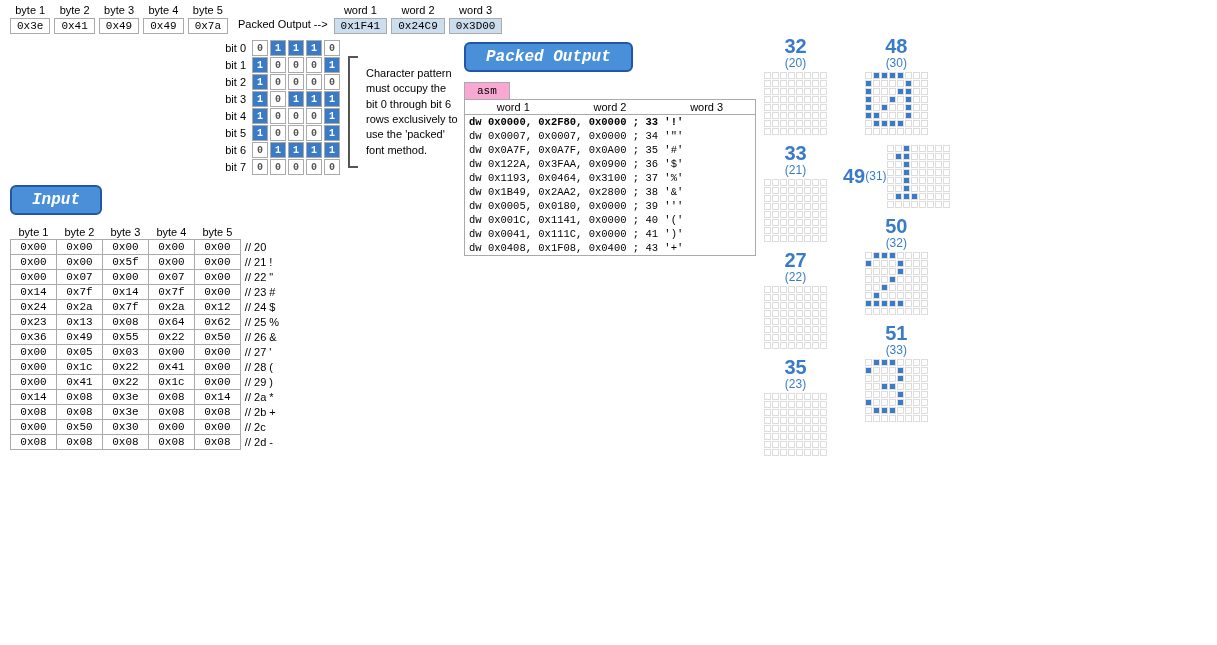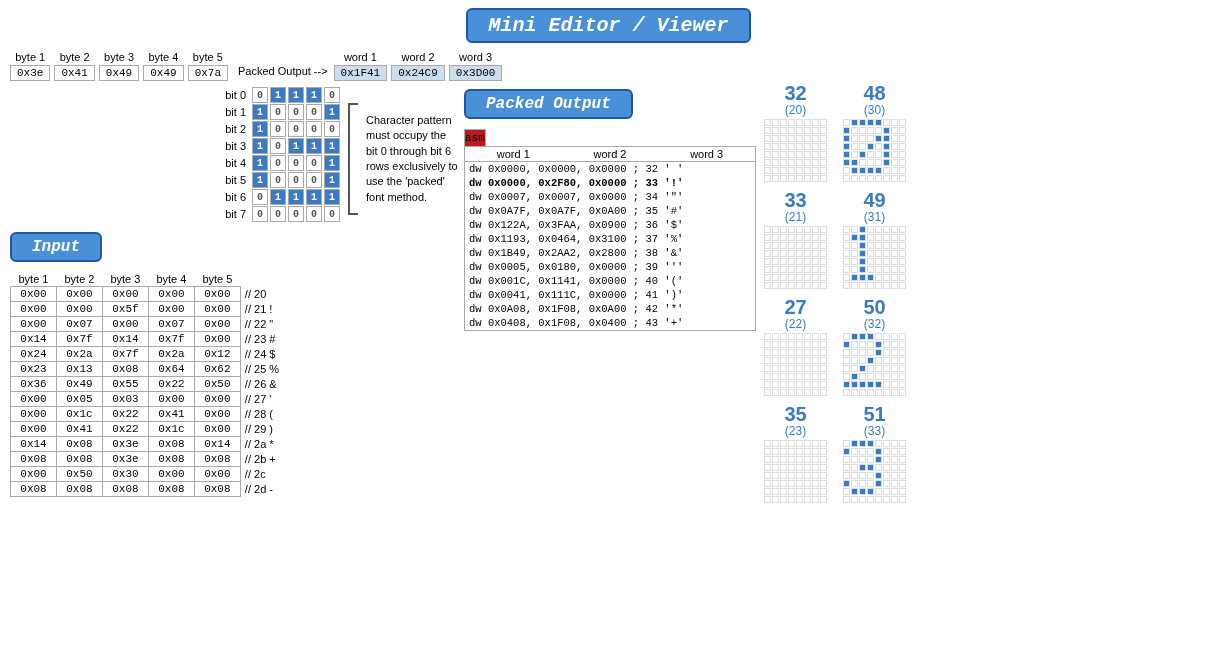--- a/index.html
+++ b/index.html
@@ -181,24 +181,24 @@
       font-style: italic;
       font-size: 16px;
       font-weight: bold;
       color: #fff;
       display: inline-block;
       margin-bottom: 6px;
       margin-top: 4px;
     }
 
     .asm-tab {
-      background: #b91c1c;
+      background: #f9a8d4;
       border: 1px solid #aaa;
       border-bottom: none;
-      padding: 2px 0;
+      padding: 2px 12px;
       font-size: 11px;
       display: inline-block;
       margin-bottom: 0;
     }
 
     .output-table-container {
       border: 1px solid #aaa;
       overflow: hidden;
     }
 
@@ -233,23 +233,20 @@
       display: flex;
       align-items: center;
       margin-left: 6px;
     }
   </style>
 </head>
 <body>
 
 <div class="page-container">
 
-  <div class="header">
-    <div class="header-title">Mini Editor / Viewer</div>
-  </div>
 
   <div class="top-row">
     <div class="byte-group">
       <span class="byte-label">byte 1</span>
       <span class="byte-value">0x3e</span>
     </div>
     <div class="byte-group">
       <span class="byte-label">byte 2</span>
       <span class="byte-value">0x41</span>
     </div>
@@ -505,23 +502,20 @@
       <div class="output-table-container">
         <table class="output-table">
           <thead>
             <tr>
               <th>word 1</th>
               <th>word 2</th>
               <th>word 3</th>
             </tr>
           </thead>
           <tbody id="output-table-body">
-          <tr>
-                <td colspan="3" style="padding: 1px 4px; font-size: 10.5px; white-space: nowrap;">dw 0x0000, 0x0000, 0x0000 ; 32 ' '</td>
-              </tr>
               <tr>
                 <td colspan="3" style="padding: 1px 4px; font-size: 10.5px; white-space: nowrap; font-weight: bold;">dw 0x0000, 0x2F80, 0x0000 ; 33 '!'</td>
               </tr>
               <tr>
                 <td colspan="3" style="padding: 1px 4px; font-size: 10.5px; white-space: nowrap;">dw 0x0007, 0x0007, 0x0000 ; 34 '"'</td>
               </tr>
               <tr>
                 <td colspan="3" style="padding: 1px 4px; font-size: 10.5px; white-space: nowrap;">dw 0x0A7F, 0x0A7F, 0x0A00 ; 35 '#'</td>
               </tr>
               <tr>
@@ -534,23 +528,20 @@
                 <td colspan="3" style="padding: 1px 4px; font-size: 10.5px; white-space: nowrap;">dw 0x1B49, 0x2AA2, 0x2800 ; 38 '&amp;'</td>
               </tr>
               <tr>
                 <td colspan="3" style="padding: 1px 4px; font-size: 10.5px; white-space: nowrap;">dw 0x0005, 0x0180, 0x0000 ; 39 '''</td>
               </tr>
               <tr>
                 <td colspan="3" style="padding: 1px 4px; font-size: 10.5px; white-space: nowrap;">dw 0x001C, 0x1141, 0x0000 ; 40 '('</td>
               </tr>
               <tr>
                 <td colspan="3" style="padding: 1px 4px; font-size: 10.5px; white-space: nowrap;">dw 0x0041, 0x111C, 0x0000 ; 41 ')'</td>
-              </tr>
-              <tr>
-                <td colspan="3" style="padding: 1px 4px; font-size: 10.5px; white-space: nowrap;">dw 0x0A08, 0x1F08, 0x0A00 ; 42 '*'</td>
               </tr>
               <tr>
                 <td colspan="3" style="padding: 1px 4px; font-size: 10.5px; white-space: nowrap;">dw 0x0408, 0x1F08, 0x0400 ; 43 '+'</td>
               </tr>
             </tbody>
         </table>
       </div>
     </div>
 
     <div class="right-panel" id="right-panel">
@@ -900,21 +891,21 @@
               <div style="width: 7px; height: 7px; background: rgb(255, 255, 255); border: 0.5px solid rgb(221, 221, 221);"></div>
               <div style="width: 7px; height: 7px; background: rgb(255, 255, 255); border: 0.5px solid rgb(221, 221, 221);"></div>
               <div style="width: 7px; height: 7px; background: rgb(255, 255, 255); border: 0.5px solid rgb(221, 221, 221);"></div>
               <div style="width: 7px; height: 7px; background: rgb(255, 255, 255); border: 0.5px solid rgb(221, 221, 221);"></div>
               <div style="width: 7px; height: 7px; background: rgb(255, 255, 255); border: 0.5px solid rgb(221, 221, 221);"></div>
               <div style="width: 7px; height: 7px; background: rgb(255, 255, 255); border: 0.5px solid rgb(221, 221, 221);"></div>
               <div style="width: 7px; height: 7px; background: rgb(255, 255, 255); border: 0.5px solid rgb(221, 221, 221);"></div>
               <div style="width: 7px; height: 7px; background: rgb(255, 255, 255); border: 0.5px solid rgb(221, 221, 221);"></div>
             </div>
           </div>
-          <div style="display: flex; flex-direction: column; align-items: center;">
+          <div style="display: flex; flex-direction: row; align-items: center;">
             <div style="font-size: 20px; font-weight: bold; color: rgb(58, 123, 200); font-family: Arial, sans-serif; line-height: 1;">49</div>
             <div style="font-size: 12px; color: rgb(58, 123, 200); font-family: Arial, sans-serif;">(31)</div>
             <div style="display: grid; grid-template-columns: repeat(8, 7px); gap: 1px; margin-top: 2px;">
               <div style="width: 7px; height: 7px; background: rgb(255, 255, 255); border: 0.5px solid rgb(221, 221, 221);"></div>
               <div style="width: 7px; height: 7px; background: rgb(255, 255, 255); border: 0.5px solid rgb(221, 221, 221);"></div>
               <div style="width: 7px; height: 7px; background: rgb(58, 123, 200); border: 0.5px solid rgb(221, 221, 221);"></div>
               <div style="width: 7px; height: 7px; background: rgb(255, 255, 255); border: 0.5px solid rgb(221, 221, 221);"></div>
               <div style="width: 7px; height: 7px; background: rgb(255, 255, 255); border: 0.5px solid rgb(221, 221, 221);"></div>
               <div style="width: 7px; height: 7px; background: rgb(255, 255, 255); border: 0.5px solid rgb(221, 221, 221);"></div>
               <div style="width: 7px; height: 7px; background: rgb(255, 255, 255); border: 0.5px solid rgb(221, 221, 221);"></div>

